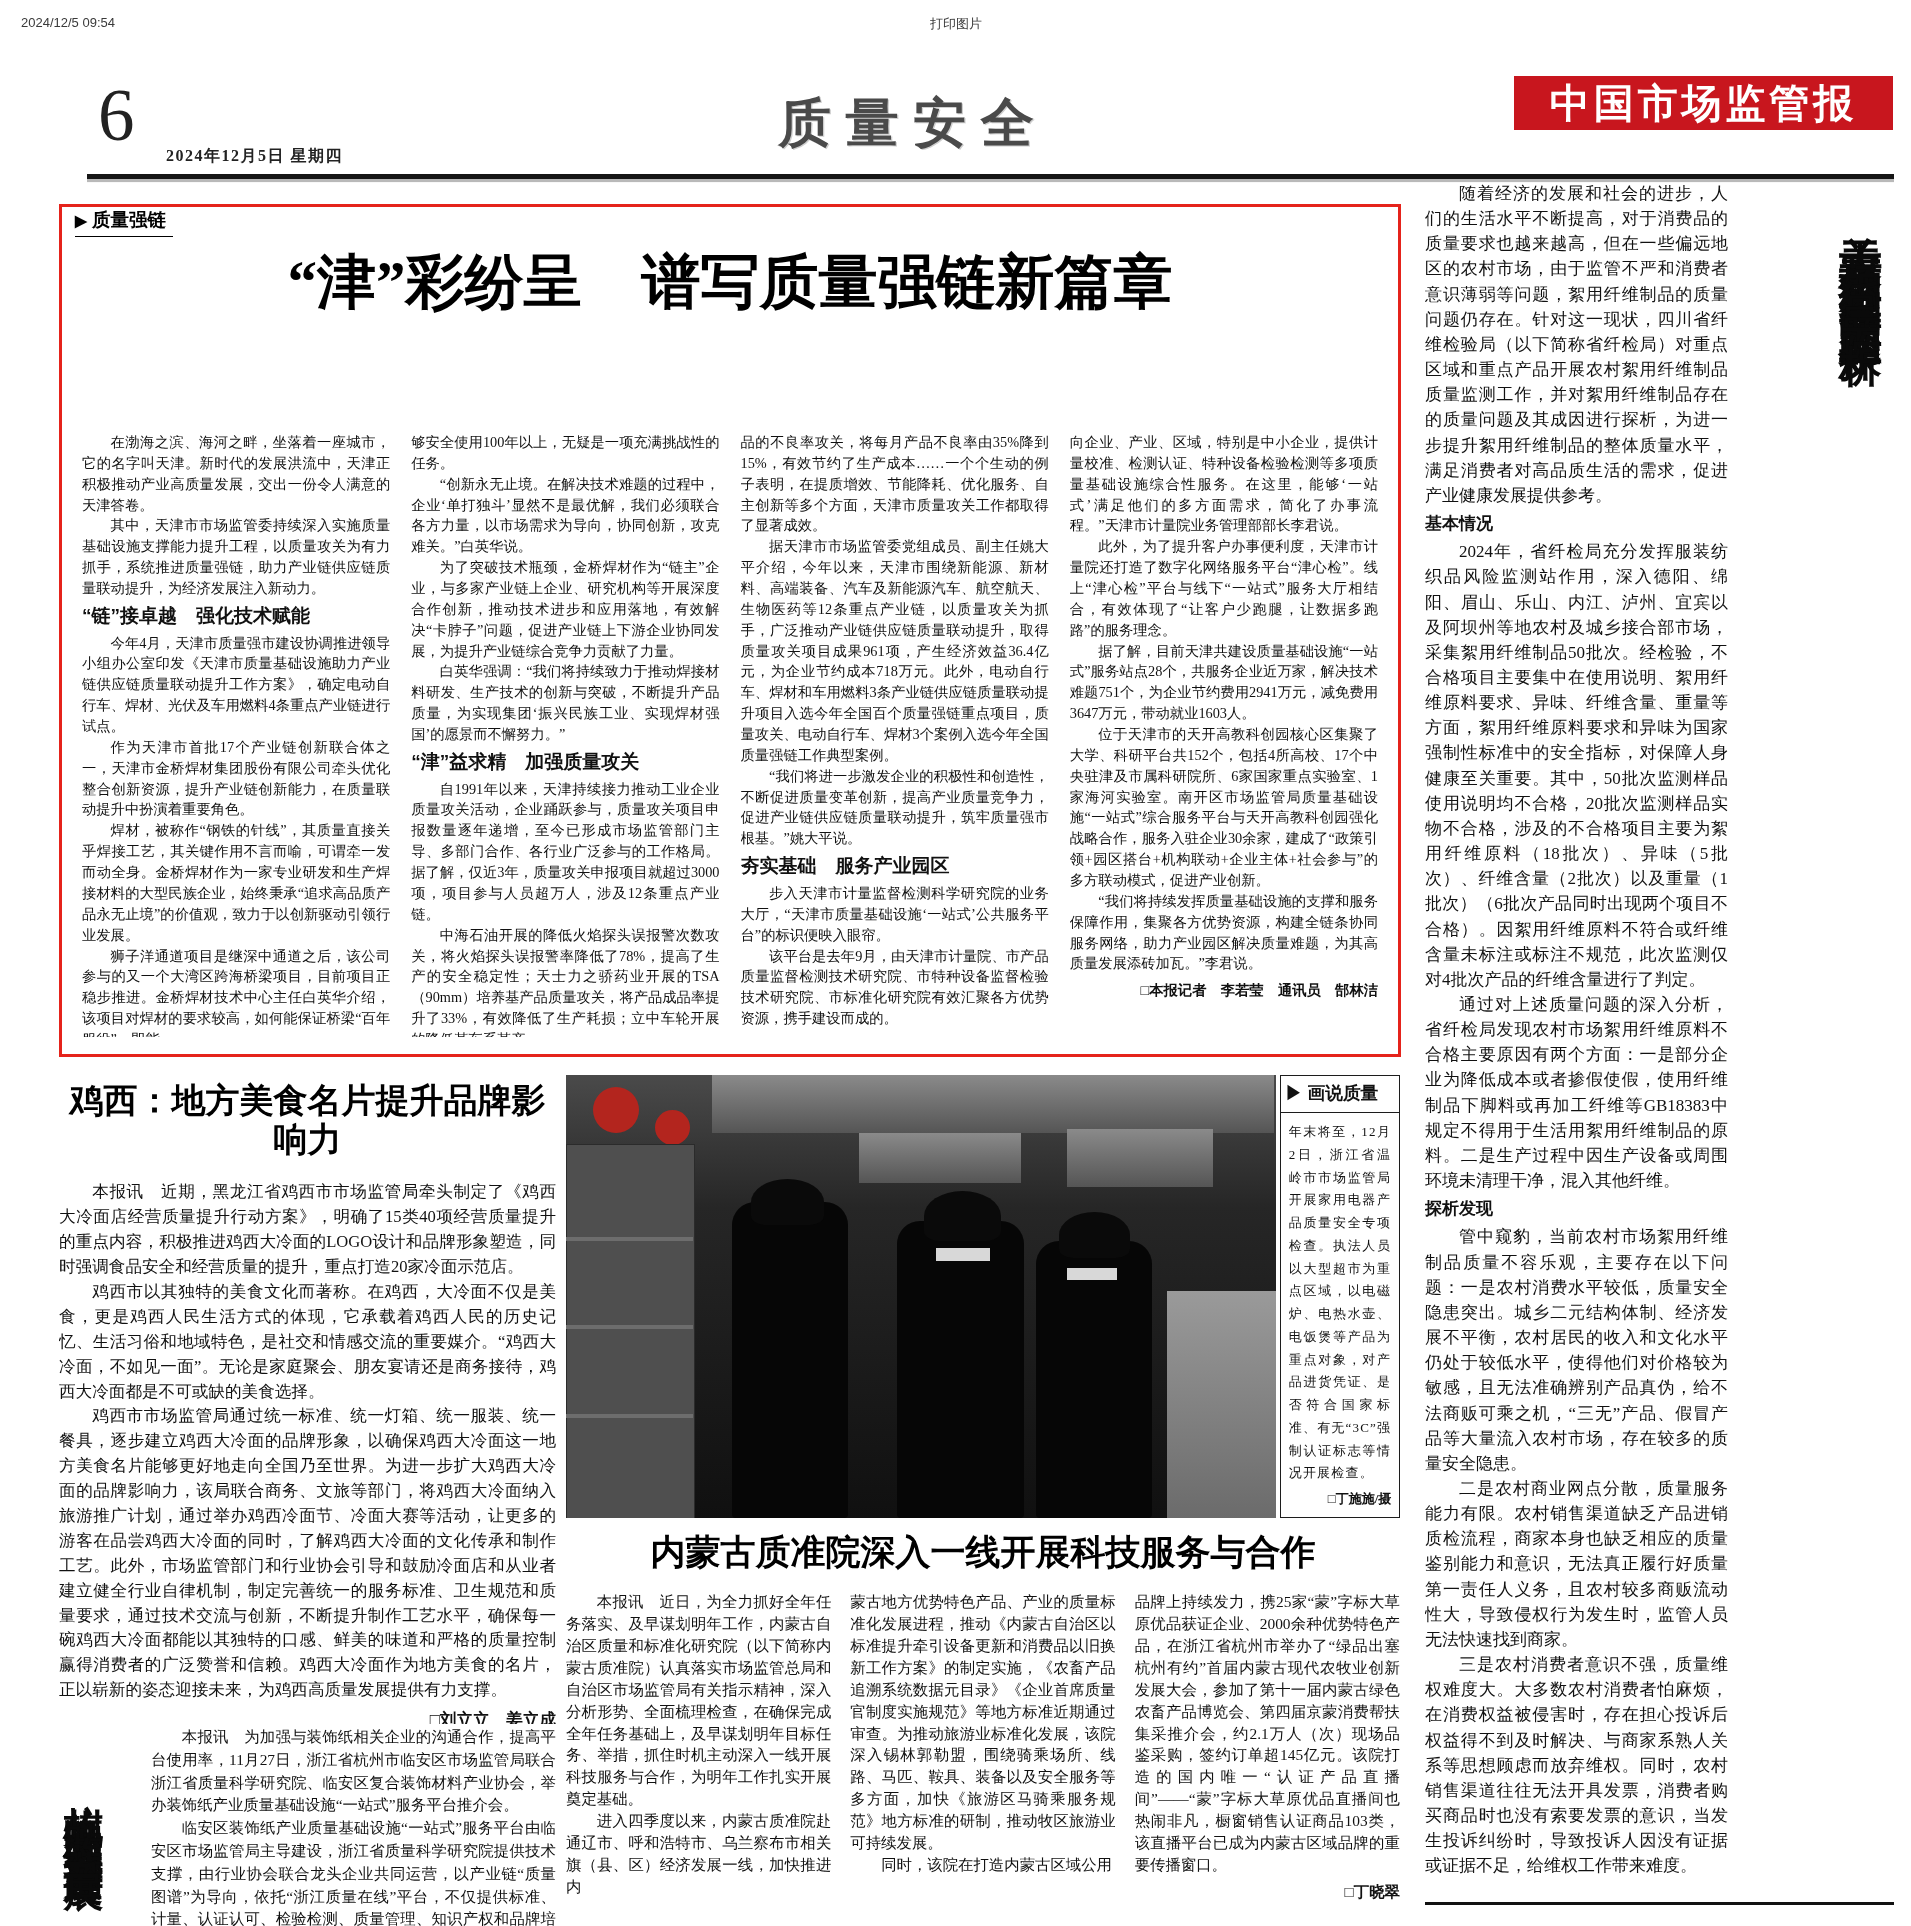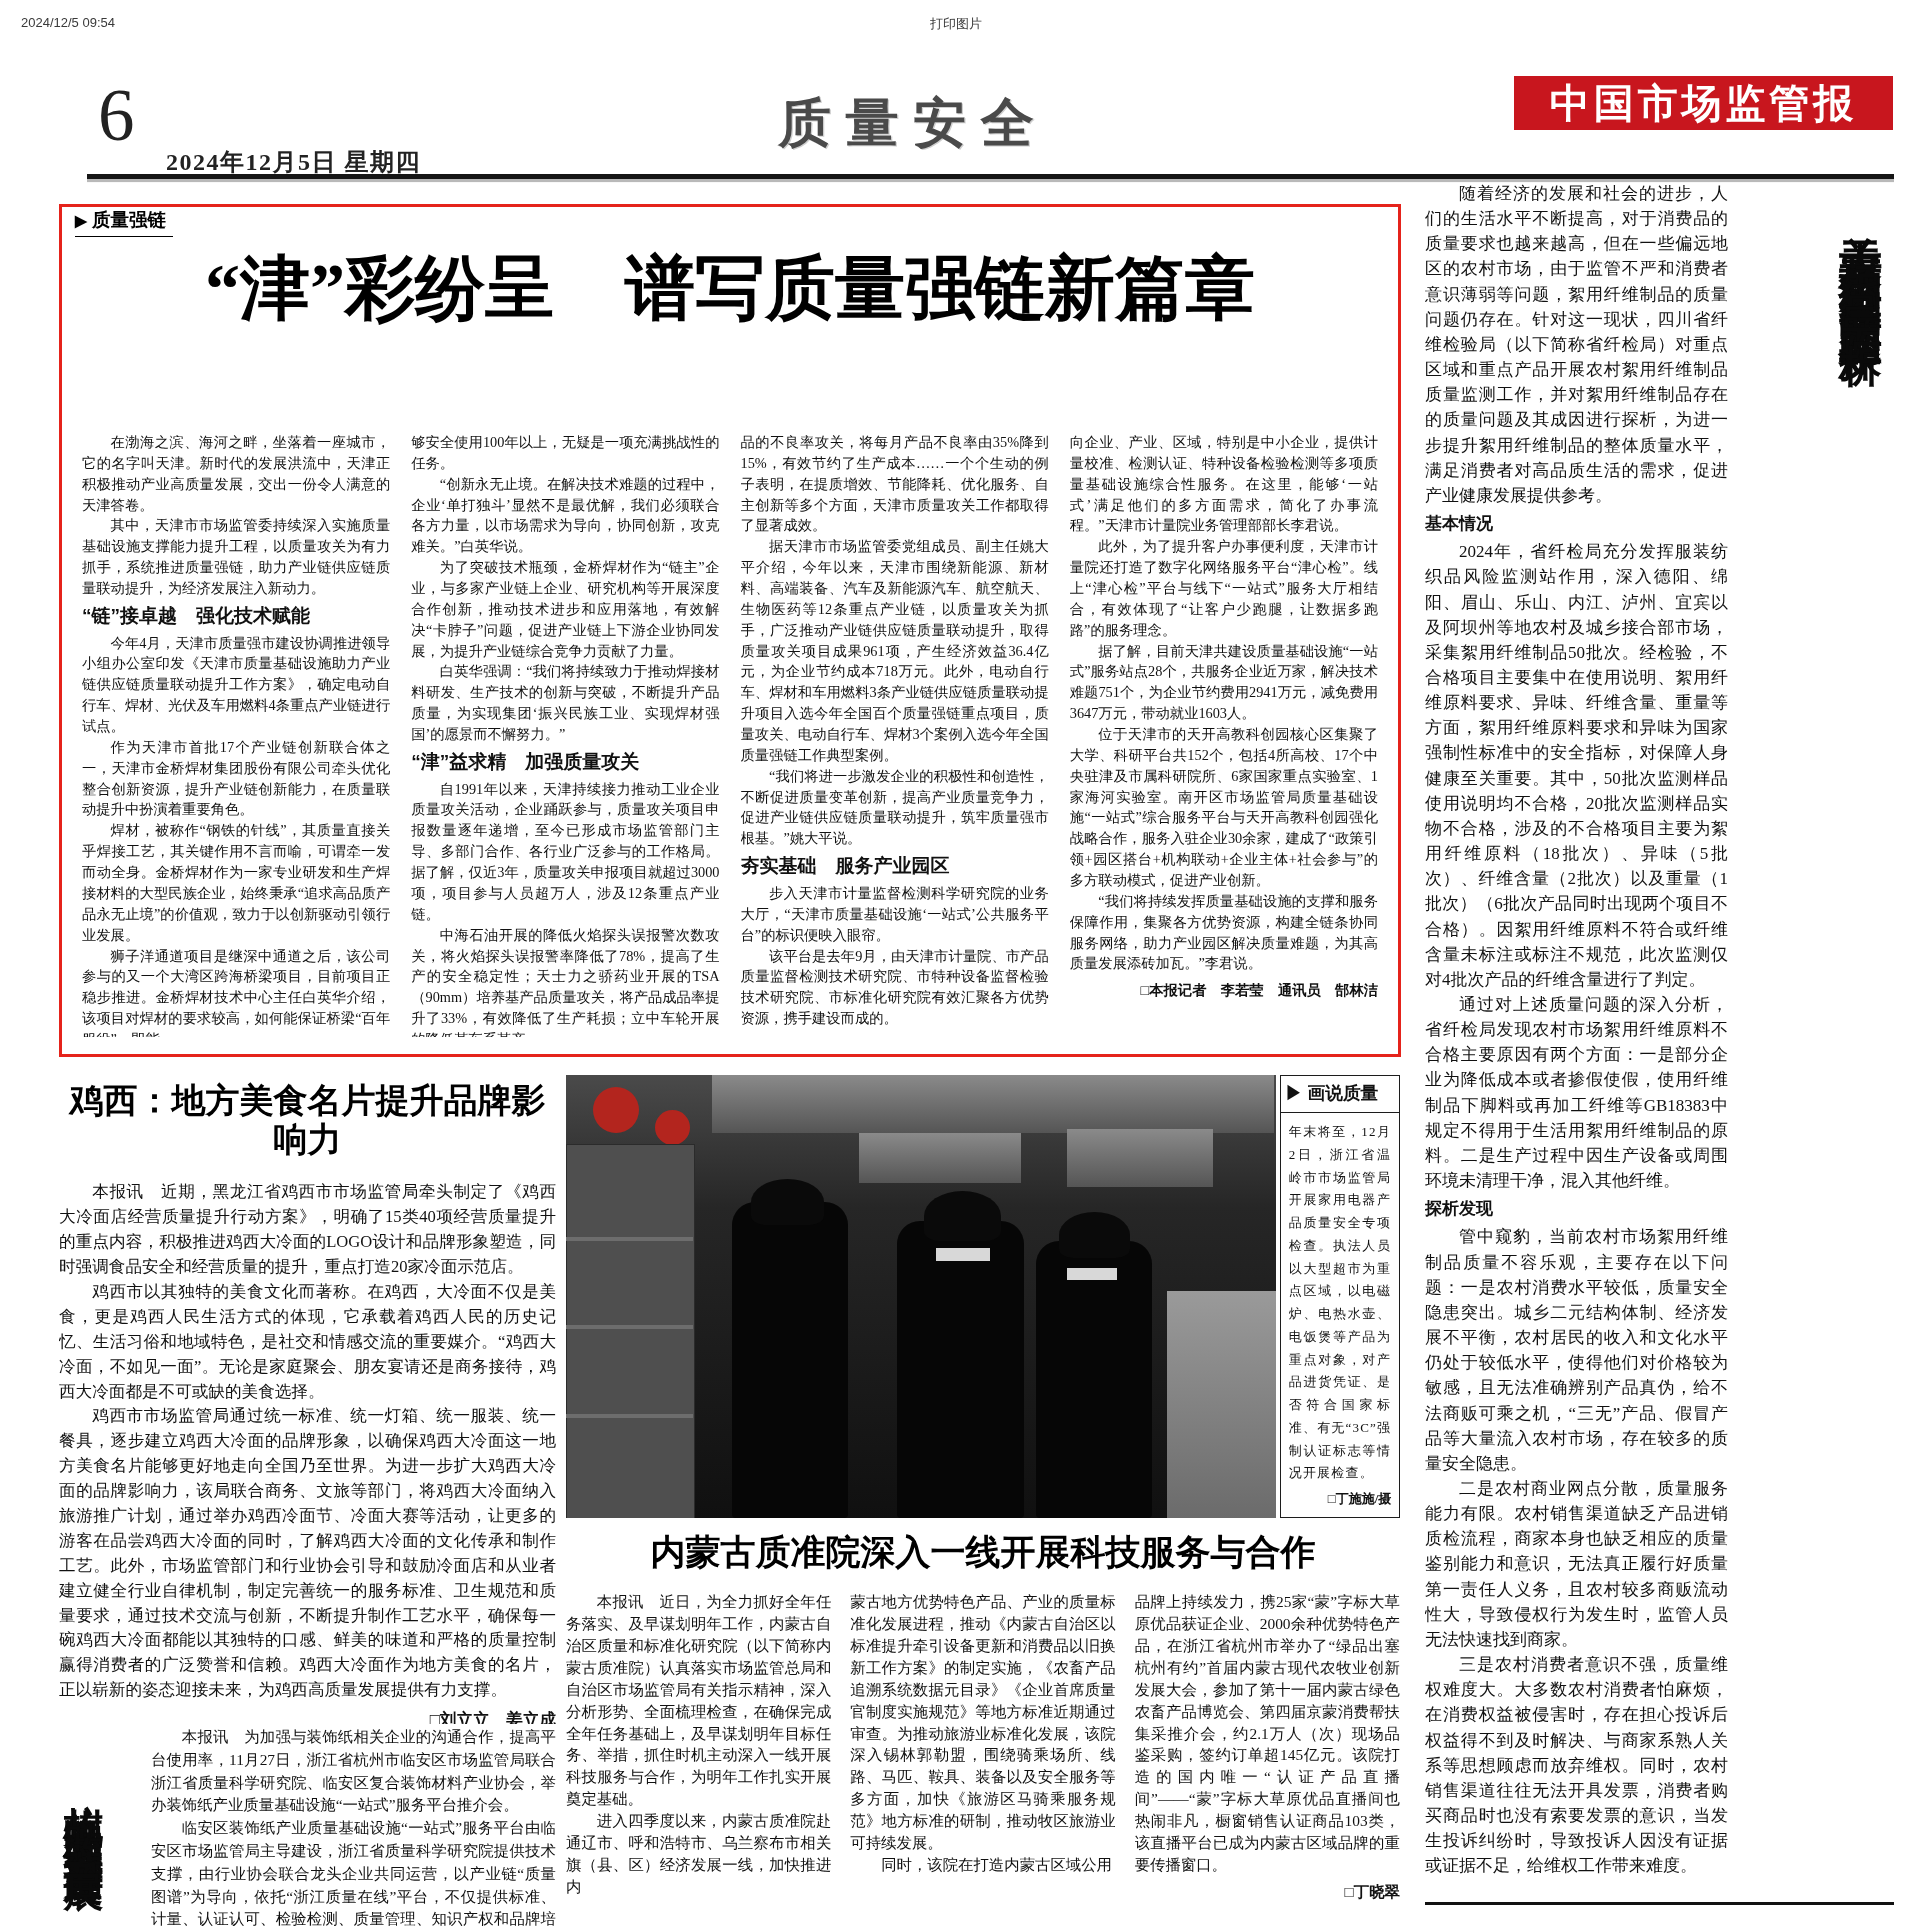--- a/index.html
+++ b/index.html
@@ -3,21 +3,21 @@
 <meta charset="utf-8">
 <style>
   html,body{margin:0;padding:0;background:#fff;}
   #page{position:relative;width:1912px;height:2703px;background:#ffffff;overflow:hidden;
         font-family:"Liberation Serif", serif;color:#111;}
   .abs{position:absolute;}
   
   .chrome{font-family:"Liberation Sans", sans-serif;color:#3a3a3a;font-size:13px;}
   
   .page-num{font-size:73px;line-height:1;color:#222;font-family:"Liberation Serif",serif;}
-  .mast-date{font-size:24px;font-weight:bold;color:#222;letter-spacing:1.5px;}
+  .mast-date{font-size:16px;font-weight:bold;color:#222;letter-spacing:1.5px;}
   .section-title{font-size:53px;font-weight:bold;color:#4a4a4a;letter-spacing:14.6px;
                  text-shadow:1.2px 1.2px 0 #cfcfcf;}
   .brand{background:#c8161e;color:#fff;font-weight:bold;font-size:40px;
          display:flex;align-items:center;justify-content:center;letter-spacing:3.9px;}
   .mast-rule{background:#161616;box-shadow:0 3.1px 0 #b9b9b9;}
   
   .tag{font-family:"Liberation Sans", sans-serif;font-weight:bold;font-size:18.5px;color:#000;
        border-bottom:1.5px solid #000;padding:0 7px 3.9px 0;white-space:nowrap;}
   .tag .tri{font-size:15.4px;}
   .headline{font-weight:bold;color:#000;text-align:center;line-height:1.15;}
@@ -66,21 +66,21 @@
   <div class="abs mast-date" style="left:166px;top:146px;">2024年12月5日  星期四</div>
   <div class="abs section-title" style="left:778px;top:88px;">质量安全</div>
   <div class="abs brand" style="left:1514px;top:76px;width:379px;height:54px;text-align:right;">中国市场监管报</div>
   <div class="abs mast-rule" style="left:87px;top:174px;width:1807px;height:4.6px;"></div>
 
   <div id="main-box" class="abs" style="left:59px;top:204px;width:1336px;height:847px;">
     <div class="abs tag" style="left:13px;top:0;">
       <span class="tri">▶</span>
       <span>质量强链</span>
     </div>
-    <div class="abs headline" style="left:0;top:42px;width:100%;font-size:70px;text-align:center;">“津”彩纷呈　谱写质量强链新篇章</div>
+    <div class="abs headline" style="left:0;top:42px;width:100%;font-size:59px;text-align:center;">“津”彩纷呈　谱写质量强链新篇章</div>
     <div class="abs cols" style="left:20px;top:225px;width:1296px;height:605px;gap:21px;font-size:14.3px;line-height:1.46;">
         <div class="col">
           <p class="t-p">在渤海之滨、海河之畔，坐落着一座城市，它的名字叫天津。新时代的发展洪流中，天津正积极推动产业高质量发展，交出一份令人满意的天津答卷。</p>
           <p class="t-p">其中，天津市市场监管委持续深入实施质量基础设施支撑能力提升工程，以质量攻关为有力抓手，系统推进质量强链，助力产业链供应链质量联动提升，为经济发展注入新动力。</p>
           <p class="t-sub">“链”接卓越　强化技术赋能</p>
           <p class="t-p">今年4月，天津市质量强市建设协调推进领导小组办公室印发《天津市质量基础设施助力产业链供应链质量联动提升工作方案》，确定电动自行车、焊材、光伏及车用燃料4条重点产业链进行试点。</p>
           <p class="t-p">作为天津市首批17个产业链创新联合体之一，天津市金桥焊材集团股份有限公司牵头优化整合创新资源，提升产业链创新能力，在质量联动提升中扮演着重要角色。</p>
           <p class="t-p">焊材，被称作“钢铁的针线”，其质量直接关乎焊接工艺，其关键作用不言而喻，可谓牵一发而动全身。金桥焊材作为一家专业研发和生产焊接材料的大型民族企业，始终秉承“追求高品质产品永无止境”的价值观，致力于以创新驱动引领行业发展。</p>
           <p class="t-p">狮子洋通道项目是继深中通道之后，该公司参与的又一个大湾区跨海桥梁项目，目前项目正稳步推进。金桥焊材技术中心主任白英华介绍，该项目对焊材的要求较高，如何能保证桥梁“百年服役”，即能</p>
         </div>

